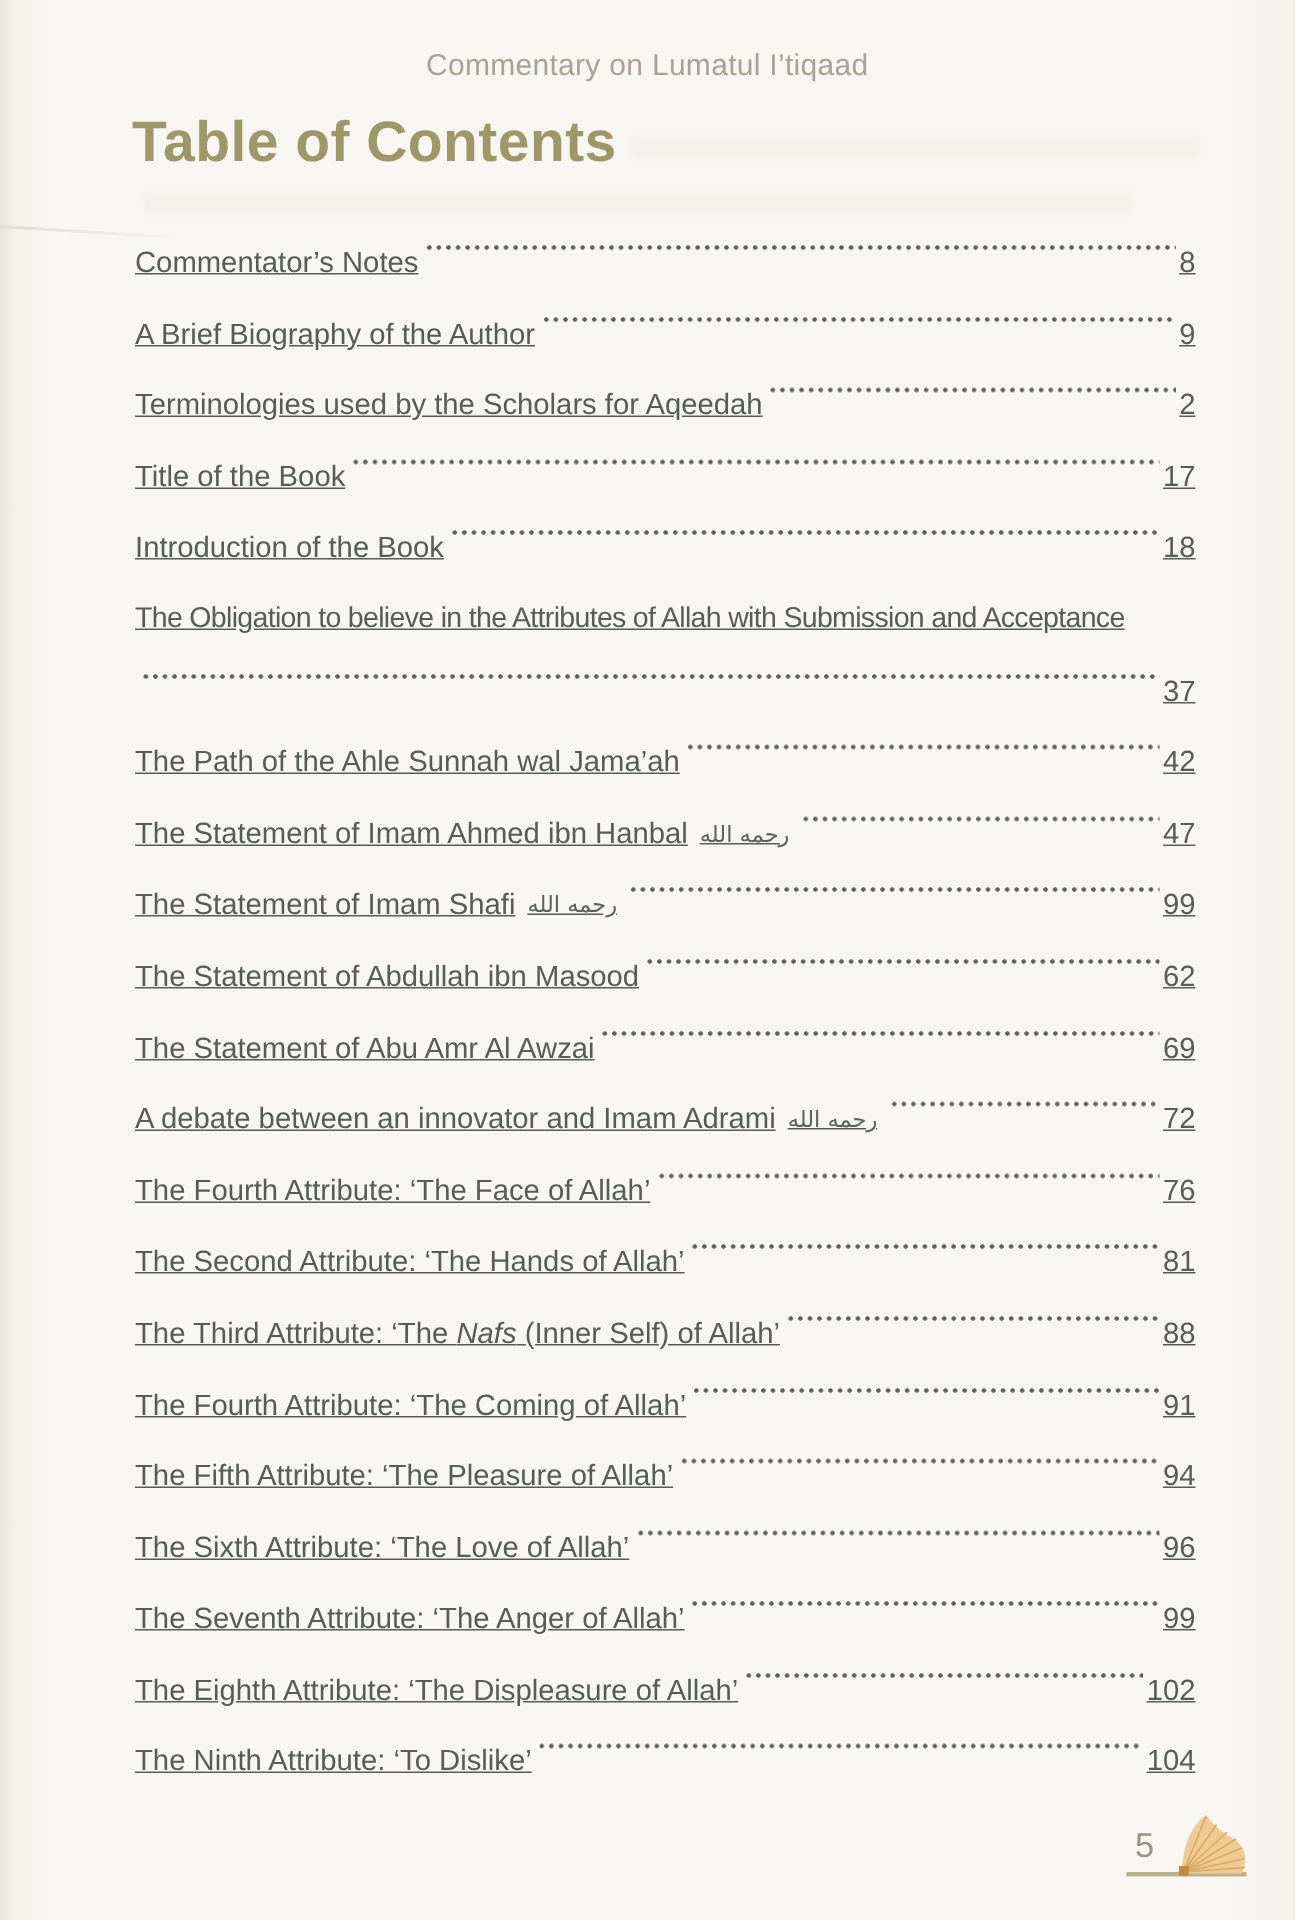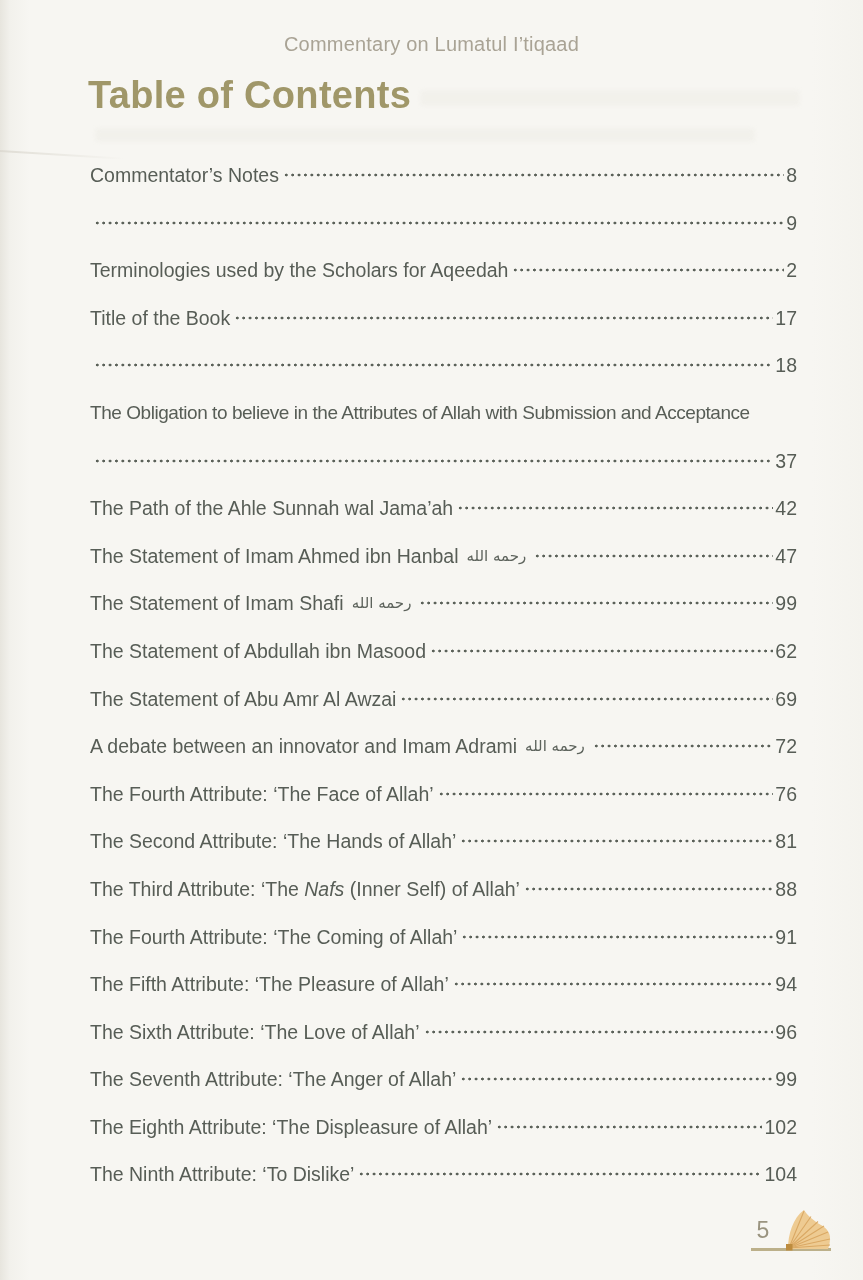--- a/index.html
+++ b/index.html
@@ -29,23 +29,24 @@
   }
   .title{
     position:absolute;top:74px;left:88px;margin:0;
     font-size:38px;font-weight:bold;color:#a09769;letter-spacing:.3px;
   }
   .toc{
     position:absolute;top:162px;left:90px;width:707px;
     color:#575d56;font-size:19.5px;
   }
   .toc-entry{
-    display:flex;align-items:center;
+    display:flex;align-items:flex-start;
     line-height:26px;height:26px;margin-bottom:21.6px;
     white-space:nowrap;
+    text-decoration:underline;
   }
   .toc-entry .label i{font-style:italic;}
   .arabic{
     font-family:"DejaVu Sans",sans-serif;
     font-size:15px;color:#5d635c;margin:0 4px 0 8px;
   }
   .dots{
     flex:1;height:6px;margin:0 2px 0 5px;
     background-image:radial-gradient(circle at 2.2px 3px,#5b6159 1.25px,rgba(0,0,0,0) 1.7px);
     background-size:6.4px 6px;background-repeat:repeat-x;background-position:left bottom;
@@ -77,37 +78,39 @@
   <h1 class="title">Table of Contents</h1>
 
   <div class="toc" id="toc">
       <div class="toc-entry">
     <span class="label">Commentator’s Notes</span>
 
     <span class="dots"></span>
     <span class="pageno">8</span>
   </div>
       <div class="toc-entry">
+    <span class="label">A Brief Biography of the Author</span>
 
     <span class="dots"></span>
     <span class="pageno">9</span>
   </div>
       <div class="toc-entry">
     <span class="label">Terminologies used by the Scholars for Aqeedah</span>
 
     <span class="dots"></span>
     <span class="pageno">2</span>
   </div>
       <div class="toc-entry">
     <span class="label">Title of the Book</span>
 
     <span class="dots"></span>
     <span class="pageno">17</span>
   </div>
       <div class="toc-entry">
+    <span class="label">Introduction of the Book</span>
 
     <span class="dots"></span>
     <span class="pageno">18</span>
   </div>
       <div class="toc-entry wrap-line">
         <span class="label">The Obligation to believe in the Attributes of Allah with Submission and Acceptance</span>
       </div>
       <div class="toc-entry">
 
     <span class="dots"></span>

